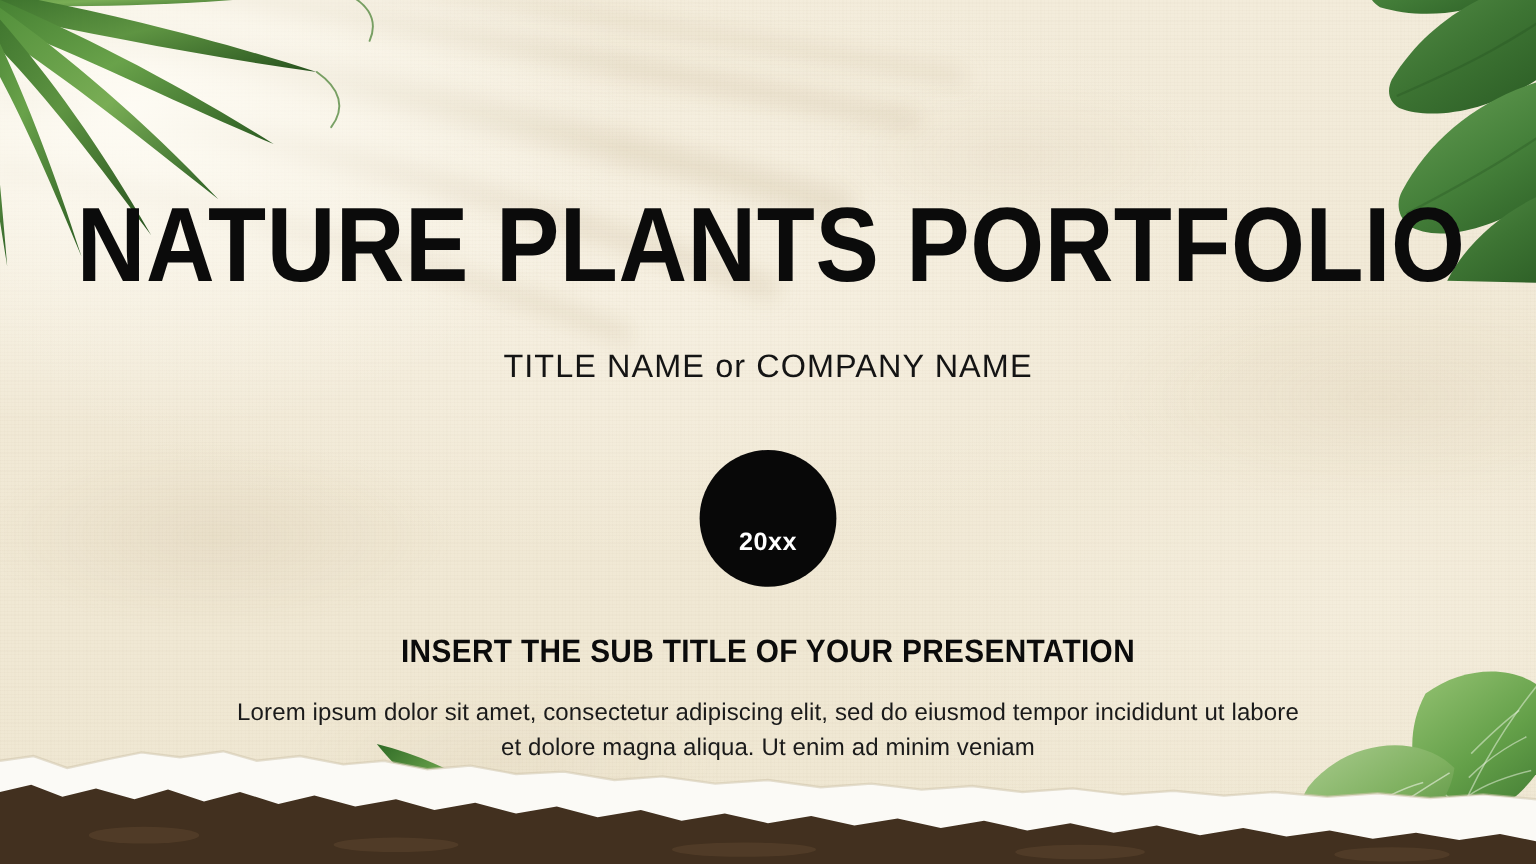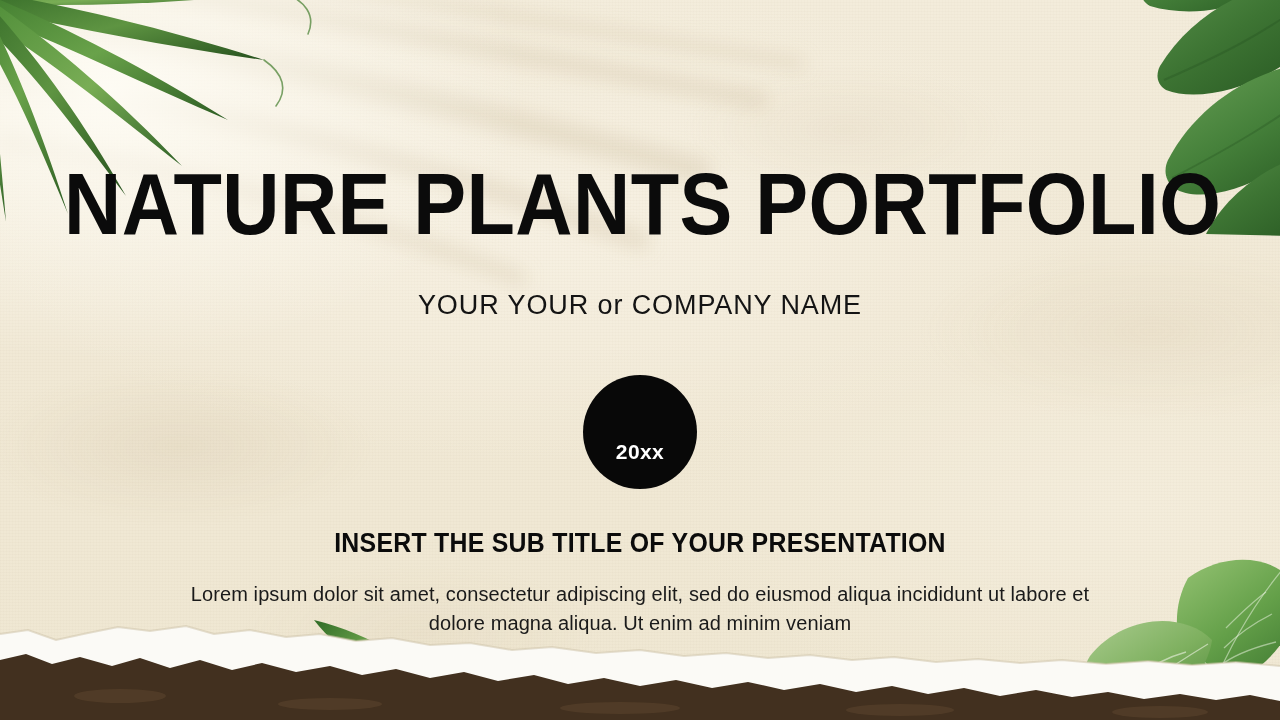--- a/index.html
+++ b/index.html
@@ -353,27 +353,27 @@
         <ellipse cx="900" cy="110" rx="54" ry="6"></ellipse>
         <ellipse cx="1160" cy="112" rx="48" ry="6"></ellipse>
       </g>
     </svg>
   </div>
 
   <div class="content">
 
     <h1 class="title">NATURE PLANTS PORTFOLIO</h1>
 
-    <div class="byline">YOUR YOUR or COMPANY NAME</div>
+    <div class="byline">TITLE NAME or COMPANY NAME</div>
 
     <div class="year-badge">
       <span class="year-text">20xx</span>
     </div>
 
     <h2 class="subtitle">INSERT THE SUB TITLE OF YOUR PRESENTATION</h2>
 
     <p class="body-text">
-      <span>Lorem ipsum dolor sit amet, consectetur adipiscing elit, sed do eiusmod aliqua incididunt</span>
+      <span>Lorem ipsum dolor sit amet, consectetur adipiscing elit, sed do eiusmod tempor incididunt</span>
       <span>ut labore et dolore magna aliqua. Ut enim ad minim veniam</span>
     </p>
 
   </div>
 </div>
 
 </body></html>

